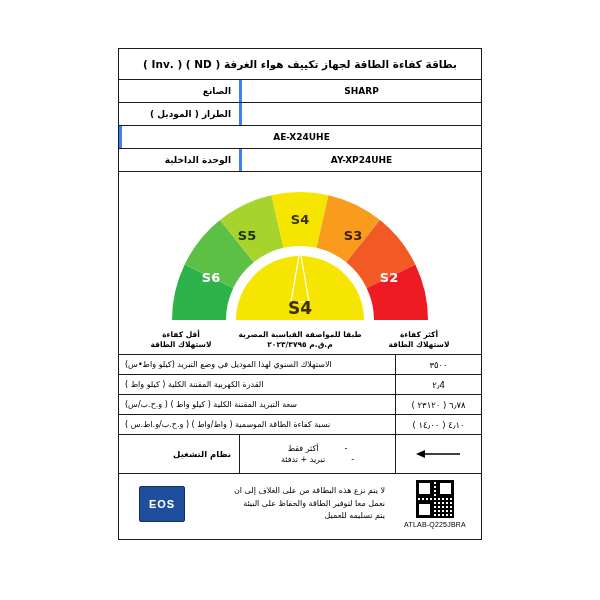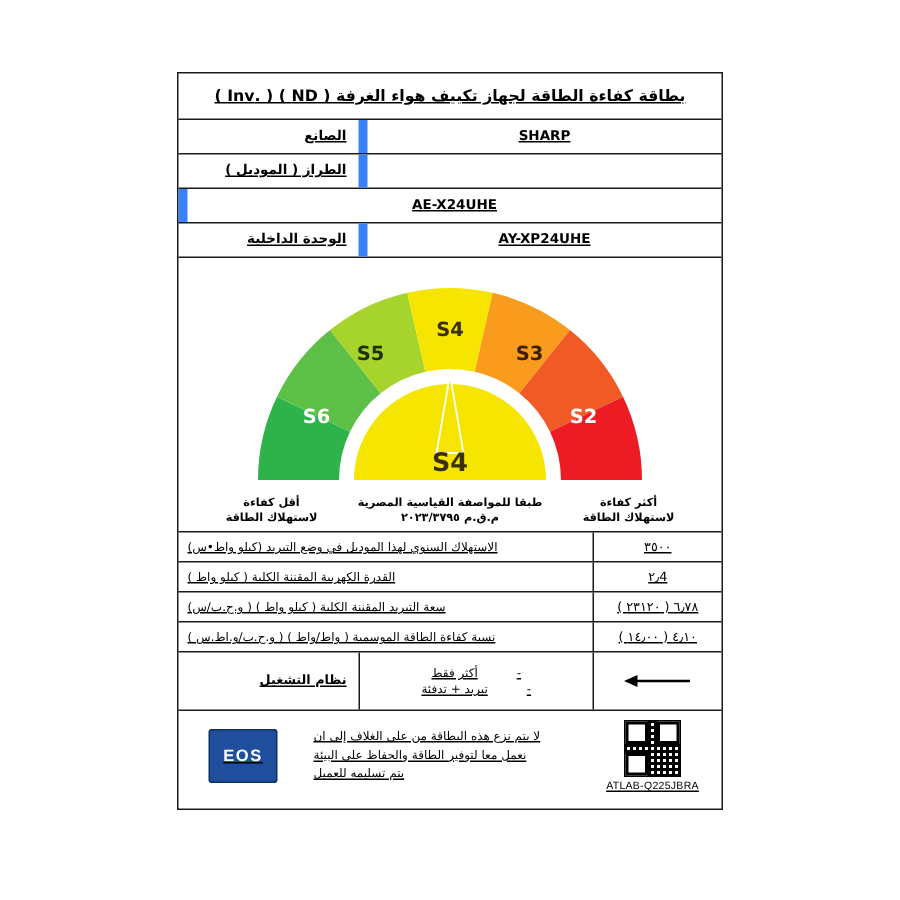--- a/index.html
+++ b/index.html
@@ -13,21 +13,20 @@
     position:relative;
     width:600px;height:600px;
   }
   .label-card{
     position:absolute;
     left:118px;top:48px;
     width:364px;height:492px;
     background:#ffffff;
     border:1px solid #1a1a1a;
     box-sizing:border-box;
-    text-decoration:underline;
   }
   
   .title-row{
     height:30px;
     border-bottom:1px solid #1a1a1a;
     display:flex;align-items:center;justify-content:center;
     text-align:center;
   }
   .title-row .t{
     font-size:10.5px;font-weight:bold;color:#000;
@@ -40,21 +39,21 @@
   .id-row{
     display:flex;
     height:22px;
     border-bottom:1px solid #1a1a1a;
   }
   .id-row:last-child{border-bottom:none;}
   .id-row .val{
     flex:1;
     display:flex;align-items:center;justify-content:center;
     font-size:9px;font-weight:bold;color:#000;
-    border-left:6px solid #3b82f6;
+    border-left:3px solid #3b82f6;
   }
   .id-row .key{
     width:120px;
     display:flex;align-items:center;justify-content:flex-start;
     padding-right:8px;
     font-size:9px;font-weight:bold;color:#000;
     box-sizing:border-box;
   }
   .brandcell{font-size:10px;}
   
@@ -169,21 +168,21 @@
     border-radius:2px;
     display:flex;align-items:center;justify-content:center;
     position:relative;
   }
   .eos-logo span{
     color:#ffffff;font-size:11px;font-weight:bold;letter-spacing:1px;
     font-family:"Liberation Sans",sans-serif;
   }
   .footer-text{
     flex:1;
-    text-align:left;
+    text-align:right;
     font-size:8px;color:#000;line-height:1.6;
     padding:0 4px;
   }
   .qr-col{
     width:92px;
     display:flex;flex-direction:column;align-items:center;justify-content:center;
     gap:3px;
   }
   .qr{
     width:38px;height:38px;

